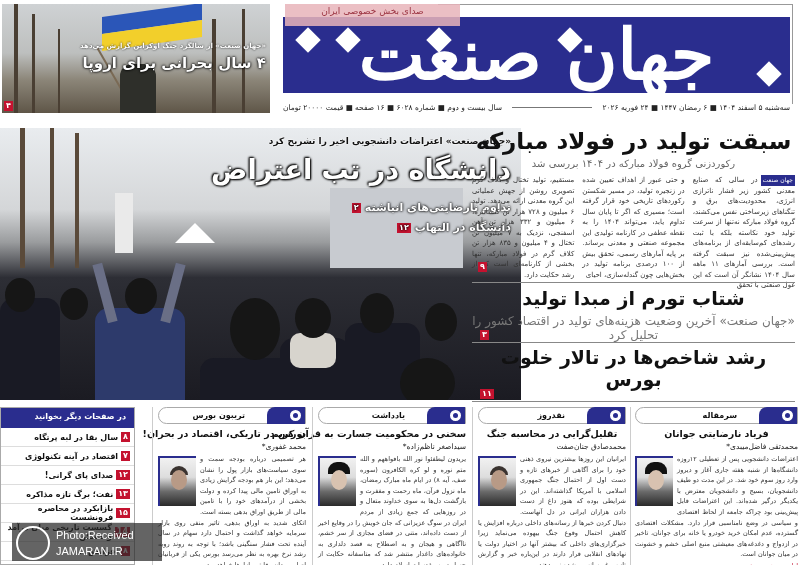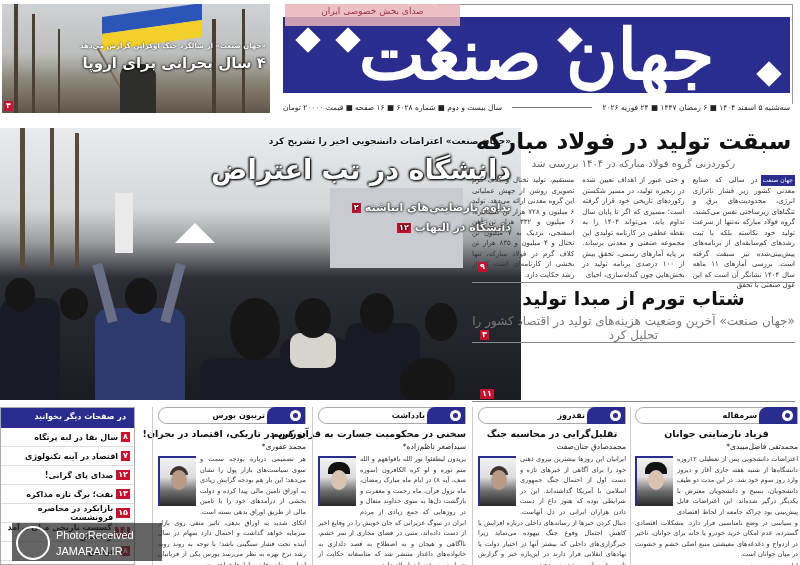--- a/index.html
+++ b/index.html
@@ -52,21 +52,21 @@
   .hr { position: absolute; height: 1px; background: #888; }
 
   .story { position: absolute; left: 472px; width: 323px; }
   .story h2 { font-size: 19px; font-weight: bold; text-align: center; color: #111; }
   .story p { font-size: 12px; text-align: center; color: #777; margin-top: 5px; }
   .story .pg-badge { position: absolute; left: 8px; bottom: 2px; }
 
   
   .col { position: absolute; top: 407px; height: 158px; }
   .col-head { position: relative; height: 17px; border: 1px solid #aaa; border-radius: 9px 0 0 9px; display: flex; align-items: center; }
-  .col-head .lbl { font-size: 8px; font-weight: bold; margin-right: 40px; color: #111; }
+  .col-head .lbl { font-size: 8px; font-weight: bold; margin-right: 60px; color: #111; }
   .col-head .tab { position: absolute; right: 0; top: -1px; width: 38px; height: 17px; background: #2a2d8e; border-radius: 8px 0 0 0; }
   .col-head .logo { position: absolute; right: 2px; top: 0; width: 15px; height: 15px; border-radius: 50%; background: #fff; border: 2px solid #2a2d8e; }
   .col-head .logo::after { content: ""; position: absolute; left: 3px; top: 3px; width: 5px; height: 5px; border-radius: 50%; background: #2a2d8e; }
   .col-title { font-size: 9.5px; font-weight: bold; text-align: center; margin-top: 4px; color: #111; white-space: nowrap; }
   .col-author { font-size: 7.5px; font-weight: normal; text-align: right; margin-top: 3px; color: #222; }
   .col-body { position: relative; font-size: 6.5px; line-height: 10.6px; color: #333; text-align: justify; margin-top: 3px; }
   .portrait { float: left; width: 38px; height: 50px; margin: 2px 4px 2px 0; border: 1px solid #2a2d8e; border-width: 2px 0 0 2px; background: linear-gradient(180deg, #f1f1f1 0%, #ddd 40%, #6a6a6a 70%, #2a2a2a 100%); position: relative; }
   .portrait .face { position: absolute; left: 11px; top: 12px; width: 16px; height: 20px; border-radius: 50%; background: #b89a86; }
   .portrait .hair { position: absolute; left: 10px; top: 8px; width: 18px; height: 9px; border-radius: 9px 9px 0 0; background: #3a3330; }
   .portrait.turban .hair { background: #111; height: 12px; top: 4px; left: 8px; width: 22px; }
@@ -180,20 +180,21 @@
 <div class="hr" style="left:472px;top:282px;width:323px"></div>
 
 <div class="story" style="top:287px;height:55px">
   <h2>شتاب تورم از مبدا تولید</h2>
   <p>«جهان صنعت» آخرین وضعیت هزینه‌های تولید در اقتصاد کشور را تحلیل کرد</p>
   <span class="pg-badge">۳</span>
 </div>
 <div class="hr" style="left:472px;top:342px;width:323px"></div>
 
 <div class="story" style="top:346px;height:55px">
+  <h2>رشد شاخص‌ها در تالار خلوت بورس</h2>
   <span class="pg-badge">۱۱</span>
 </div>
 <div class="hr" style="left:472px;top:401px;width:323px"></div>
 
 <div class="col" style="left:635px;width:163px">
   <div class="col-head">
     <div class="tab"></div>
     <div class="logo"></div>
     <span class="lbl">سرمقاله</span>
   </div>

